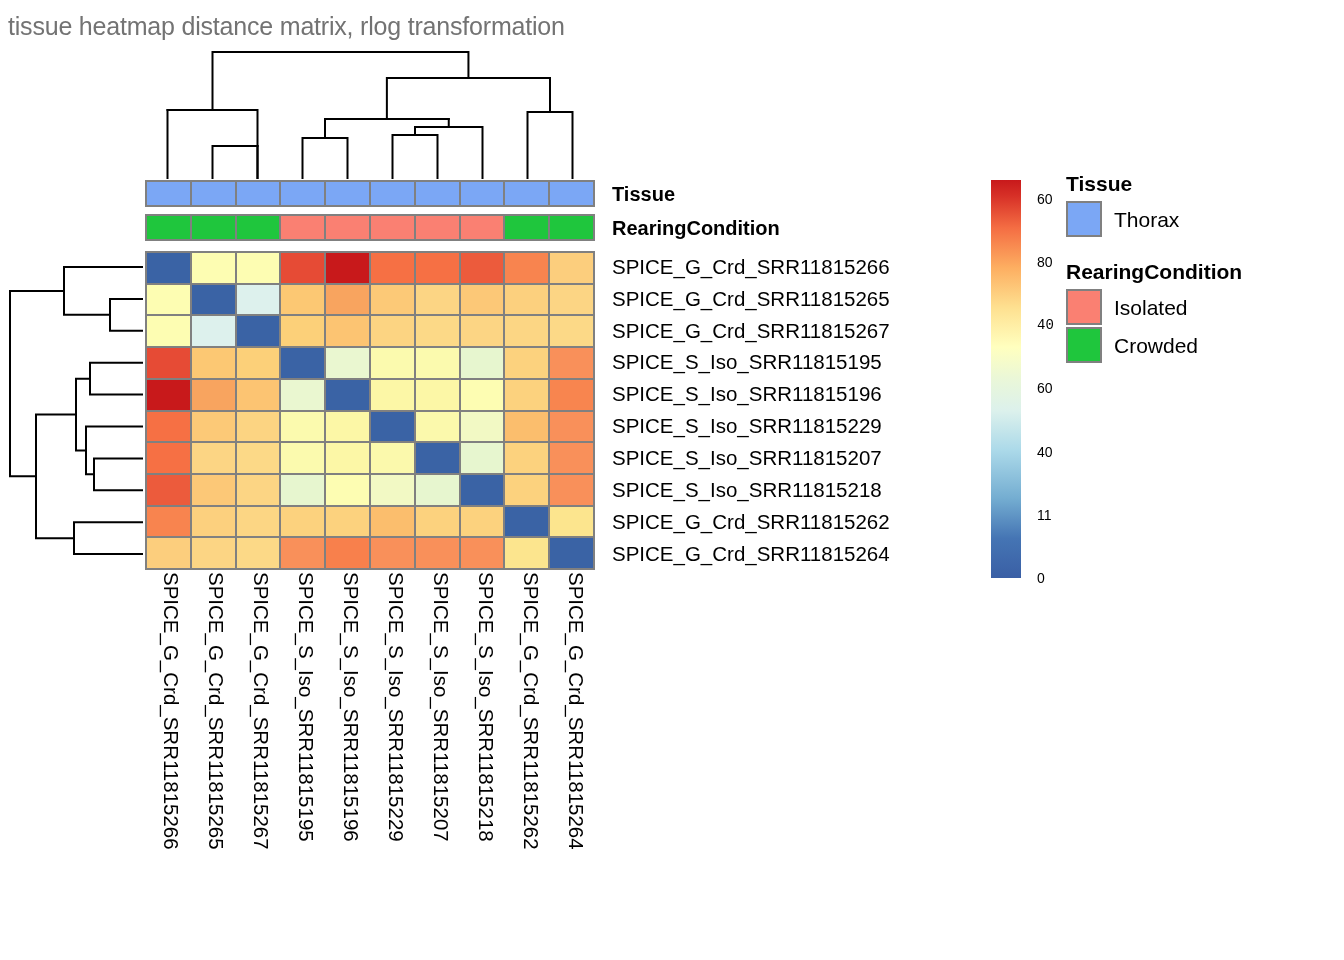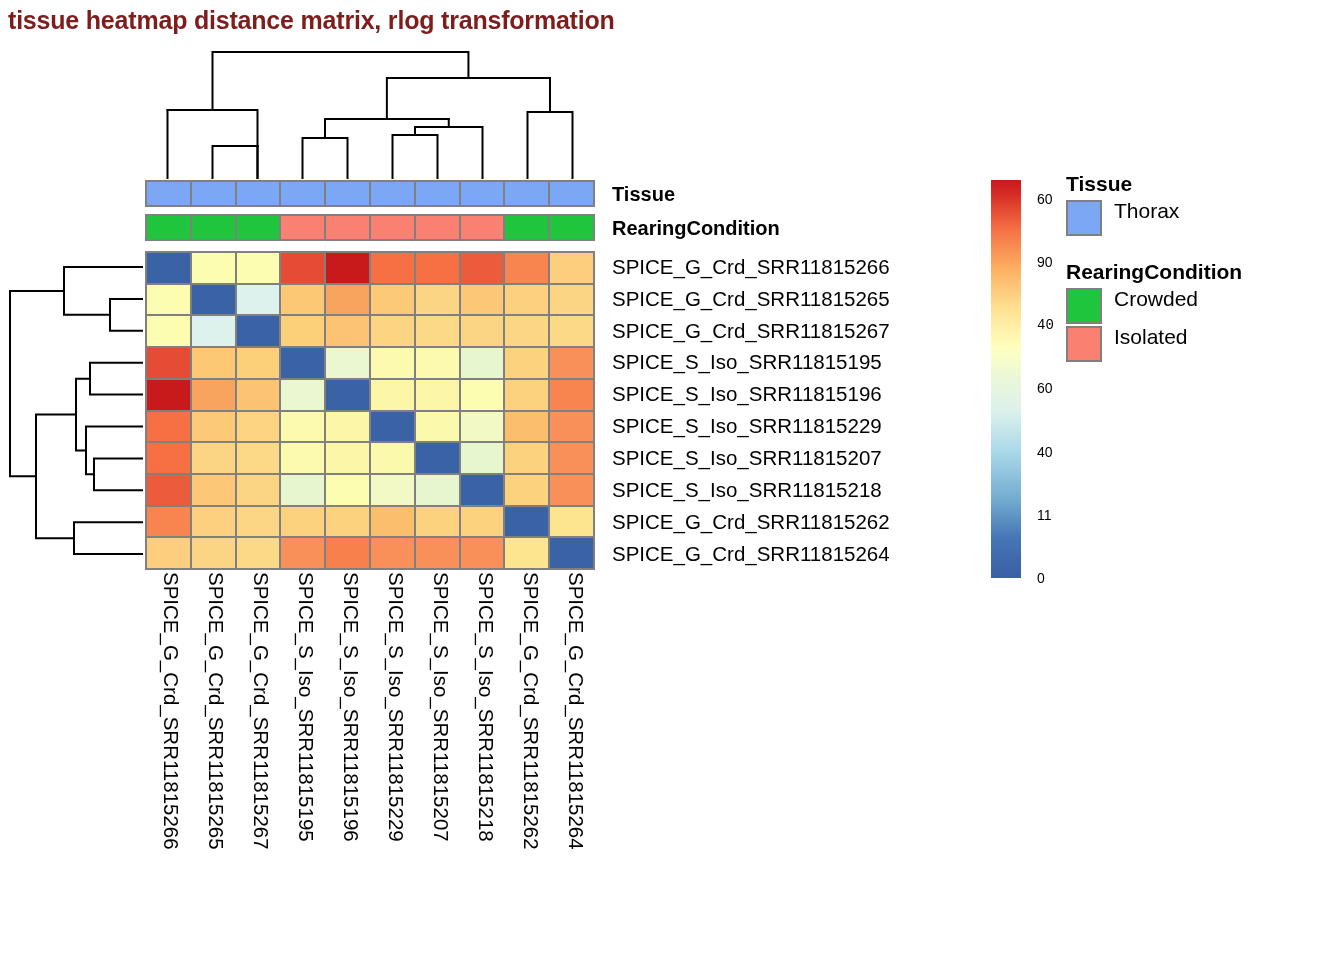--- a/index.html
+++ b/index.html
@@ -18,24 +18,24 @@
     position: absolute;
     left: 0; top: 0;
     width: 1344px;
     height: 960px;
   }
   .abs { position: absolute; }
 
   
   #title {
     left: 8px;
-    top: 6px;
+    top: 12px;
     font-size: 25px;
-    font-weight: bold;
-    color: #7f1d1d;
+    font-weight: normal;
+    color: #737373;
     letter-spacing: -0.2px;
     white-space: nowrap;
   }
 
   
   #heatmap {
     left: 145px;
     top: 251px;
     width: 450px;
     height: 319px;
@@ -168,20 +168,21 @@
     font-size: 21px;
     font-weight: bold;
     color: #000;
     white-space: nowrap;
     margin: 0 0 4px 0;
     line-height: 1.15;
   }
   .legend-block { margin-bottom: 22px; }
   .legend-item {
     display: flex;
+    align-items: center;
     height: 38px;
   }
   .legend-swatch {
     width: 36px;
     height: 36px;
     border: 2px solid #808080;
     box-sizing: border-box;
     flex: 0 0 auto;
   }
   .legend-item-label {
@@ -422,42 +423,42 @@
       </div>
     </div>
 
   <div class="abs" id="colorbar" style="background: linear-gradient(rgb(200, 25, 27) 0%, rgb(215, 48, 39) 4%, rgb(244, 109, 67) 12%, rgb(253, 174, 97) 22%, rgb(254, 224, 144) 32%, rgb(255, 255, 191) 42%, rgb(234, 247, 216) 50%, rgb(220, 241, 236) 58%, rgb(171, 217, 233) 68%, rgb(116, 173, 209) 80%, rgb(69, 117, 180) 90%, rgb(58, 95, 165) 100%);"></div>
   <div class="abs" id="colorbar-ticks">
       <div class="cb-tick" style="top: 398px;">0</div>
       <div class="cb-tick" style="top: 334.825px;">11</div>
       <div class="cb-tick" style="top: 271.651px;">40</div>
       <div class="cb-tick" style="top: 208.476px;">60</div>
       <div class="cb-tick" style="top: 145.302px; font-family: Liberation Mono, monospace;">40</div>
-      <div class="cb-tick" style="top: 82.127px;">90</div>
+      <div class="cb-tick" style="top: 82.127px;">80</div>
       <div class="cb-tick" style="top: 18.9524px;">60</div>
     </div>
 
   <div class="abs" id="legend">
     <div class="legend-block">
       <div class="legend-title">Tissue</div>
       <div id="legend-tissue-items">
           <div class="legend-item">
             <div class="legend-swatch" style="background: rgb(123, 167, 245);"></div>
             <div class="legend-item-label">Thorax</div>
           </div>
         </div>
     </div>
     <div class="legend-block">
       <div class="legend-title">RearingCondition</div>
       <div id="legend-rearing-items">
           <div class="legend-item">
+            <div class="legend-swatch" style="background: rgb(250, 128, 114);"></div>
+            <div class="legend-item-label">Isolated</div>
+          </div>
+          <div class="legend-item">
             <div class="legend-swatch" style="background: rgb(31, 198, 61);"></div>
             <div class="legend-item-label">Crowded</div>
           </div>
-          <div class="legend-item">
-            <div class="legend-swatch" style="background: rgb(250, 128, 114);"></div>
-            <div class="legend-item-label">Isolated</div>
-          </div>
         </div>
     </div>
   </div>
 
 </div>
 
 </body></html>

